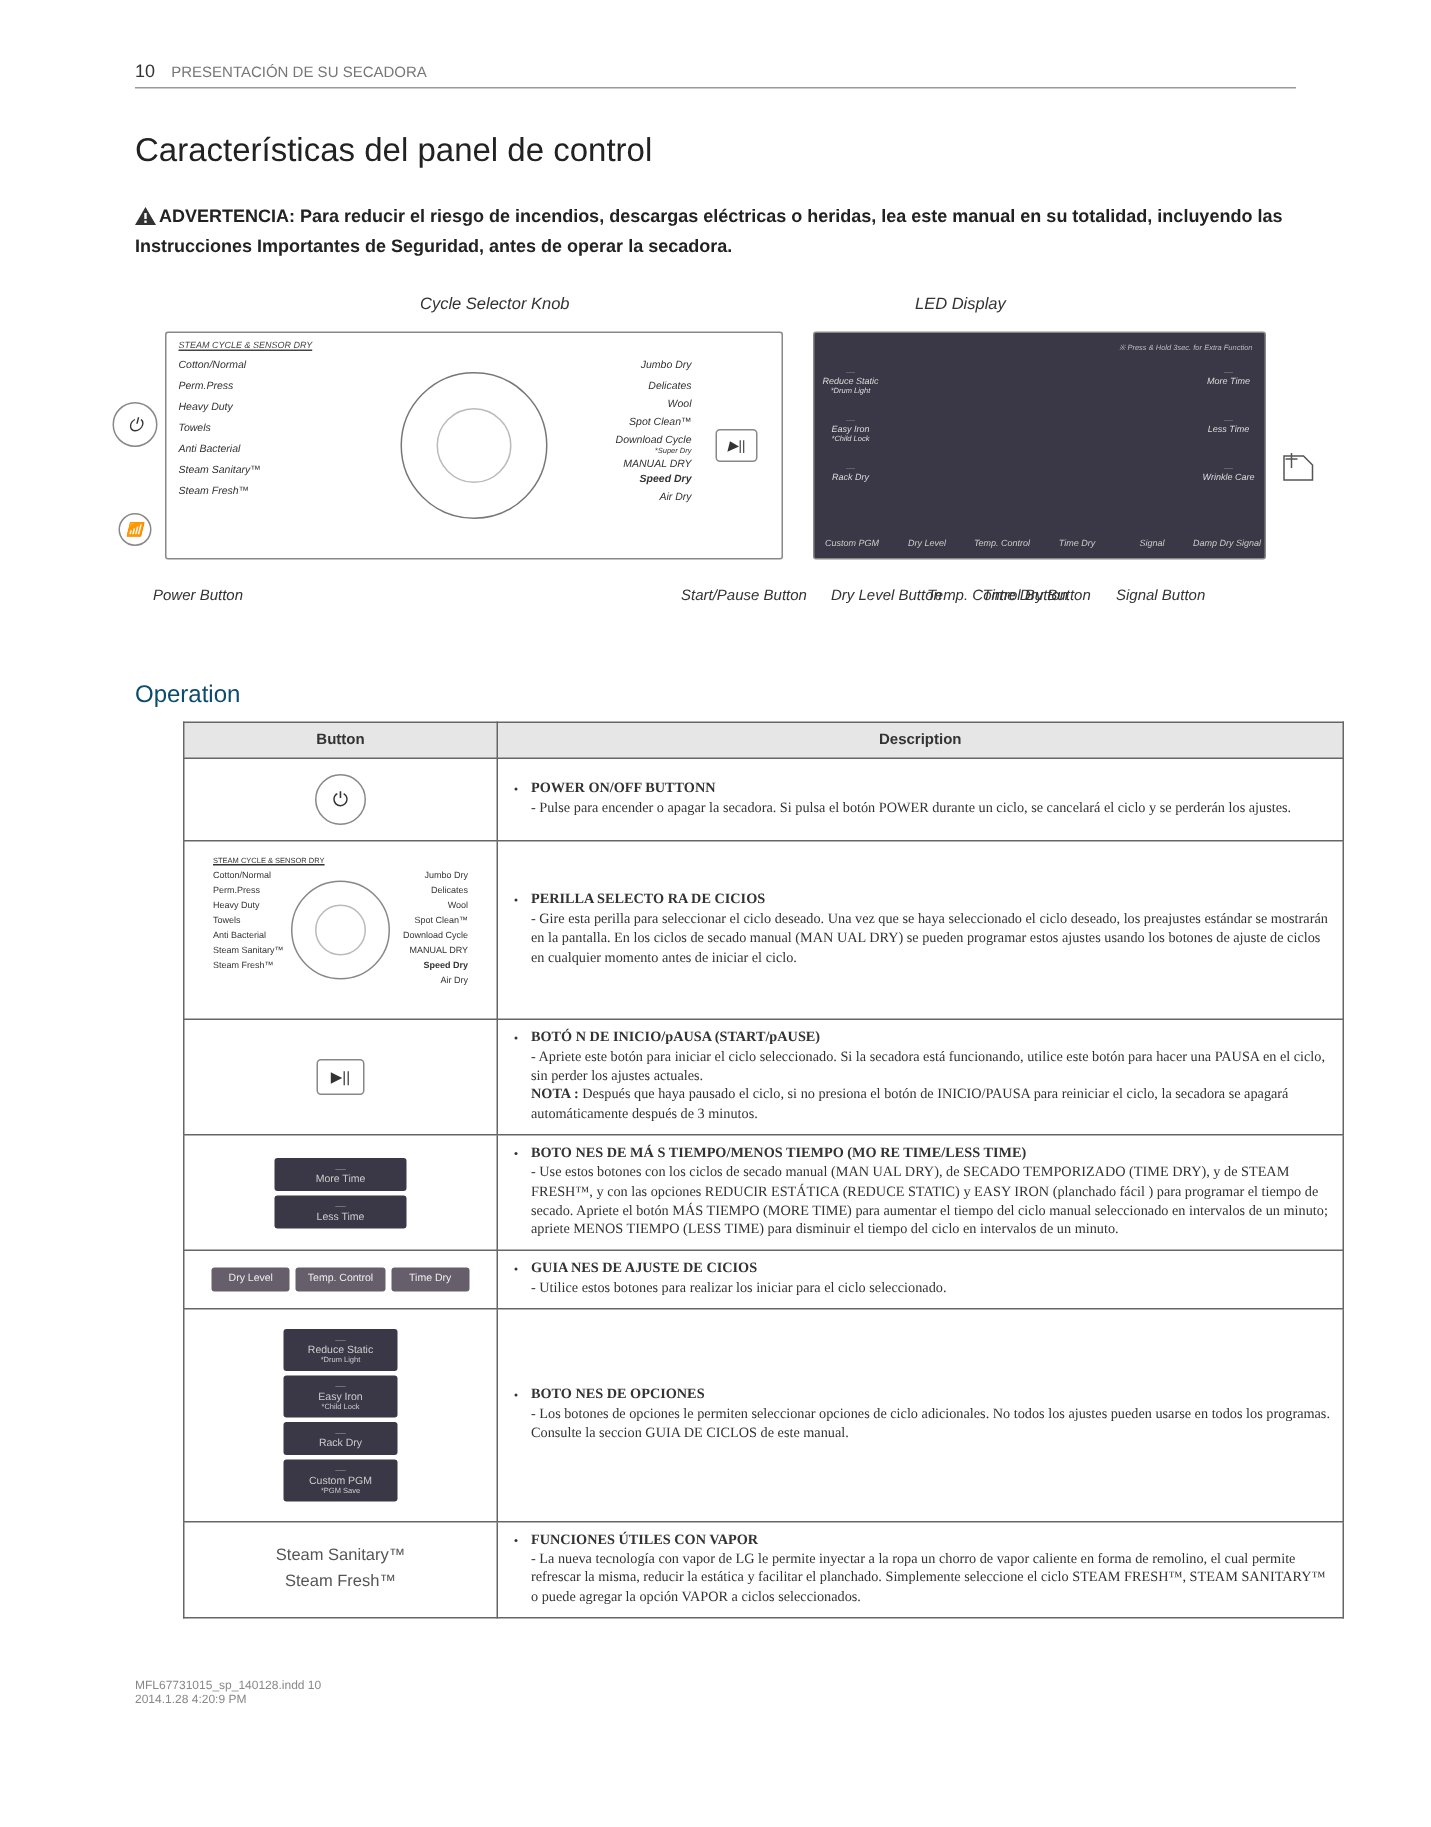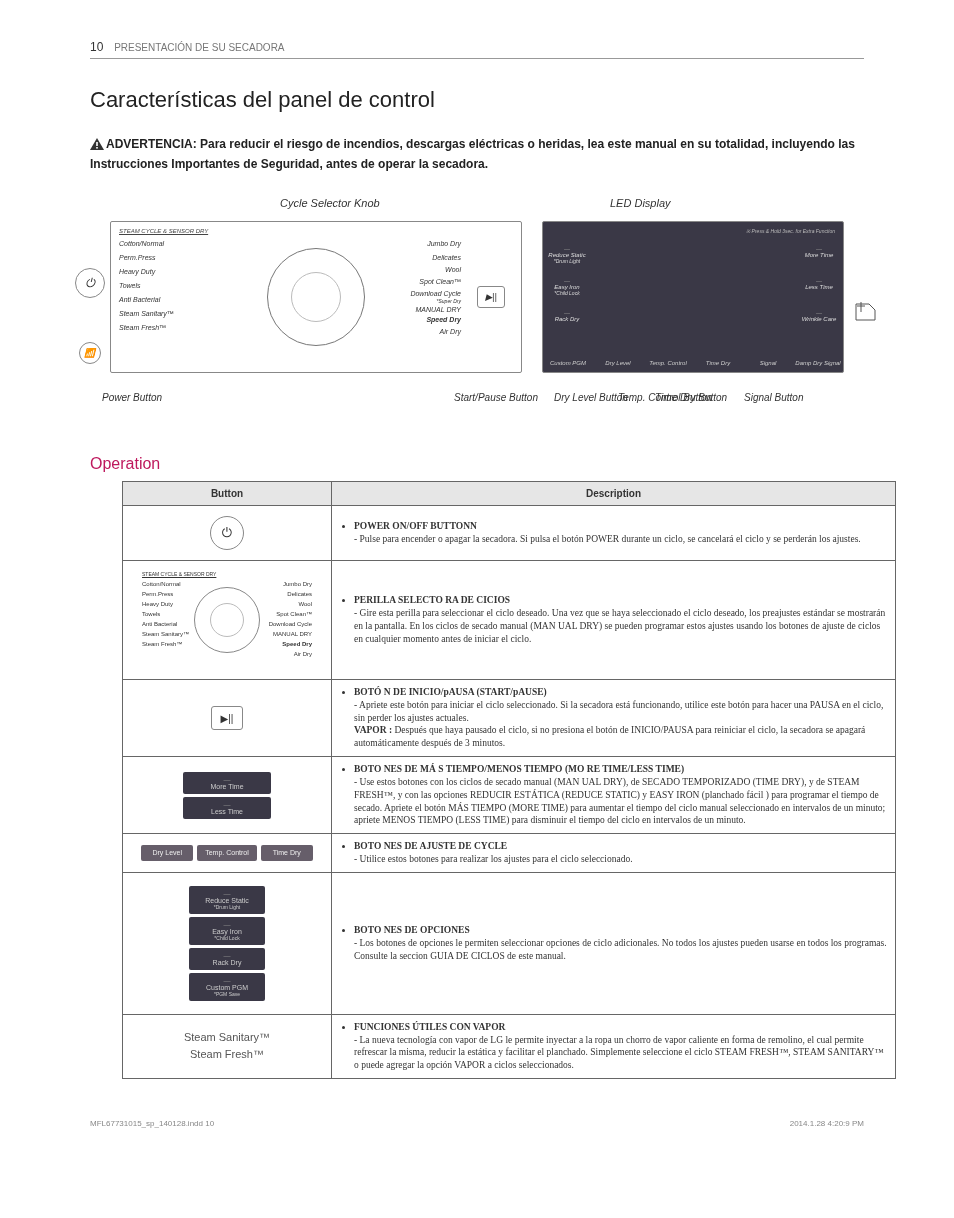--- a/index.html
+++ b/index.html
@@ -166,21 +166,21 @@
     top: 195px;
     left: 0; right: 0;
     font-size: 10px;
     color: #333;
   }
   .co { position:absolute; text-align:right; line-height:1.2; }
   h2 {
     font-size: 16px;
     font-weight: normal;
     margin: 18px 0 8px 0;
-    color:#be185d;
+    color:#0c4a6e;
   }
   table.op {
     width: 100%;
     border-collapse: collapse;
     font-size: 9.5px;
     margin-left: 32px;
   }
   table.op th, table.op td {
     border: 1px solid #666;
     padding: 6px 8px;
@@ -240,21 +240,21 @@
     display:inline-flex;align-items:center;justify-content:center;
     width:32px;height:32px;border:1px solid #888;border-radius:50%;font-size:13px;
   }
   .sqimg {
     display:inline-flex;align-items:center;justify-content:center;
     width:30px;height:22px;border:1px solid #888;border-radius:3px;font-size:10px;
   }
   .steam-txt { font-size:11px; color:#555; line-height:1.6;}
   .footer {
     display:flex;justify-content:space-between;
-    font-size:8px;color:#888;margin-top:40px;
+    font-size:8px;color:#888;margin-top:40px;flex-direction:column;
   }
 </style>
 </head>
 <body>
 
 <div class="page-header">
   <span class="pnum">10</span>
   <span>PRESENTACIÓN DE SU SECADORA</span>
 </div>
 
@@ -395,21 +395,21 @@
   </tr>
 
   <tr>
     <td class="btncell">
       <span class="sqimg">▶||</span>
     </td>
     <td class="desc">
       <ul class="row">
             <li><span class="bullet-title">BOTÓ N DE INICIO/pAUSA (START/pAUSE)</span><br>
       <span>- Apriete este botón para iniciar el ciclo seleccionado. Si la secadora está funcionando, utilice este botón para hacer una PAUSA en el ciclo, sin perder los ajustes actuales.</span><br>
-      <b>VAPOR :</b><span> Después que haya pausado el ciclo, si no presiona el botón de INICIO/PAUSA para reiniciar el ciclo, la secadora se apagará automáticamente después de 3 minutos.</span></li>
+      <b>NOTA :</b><span> Después que haya pausado el ciclo, si no presiona el botón de INICIO/PAUSA para reiniciar el ciclo, la secadora se apagará automáticamente después de 3 minutos.</span></li>
           </ul>
     </td>
   </tr>
 
   <tr>
     <td class="btncell">
       <div class="pill-dark" style="width:80px"><div class="dash">—</div><span>More Time</span></div>
       <div class="pill-dark" style="width:80px"><div class="dash">—</div><span>Less Time</span></div>
     </td>
     <td class="desc">
@@ -422,21 +422,21 @@
   <tr>
     <td class="btncell">
       <div class="pillrow">
         <div class="p2">Dry Level</div>
         <div class="p2">Temp. Control</div>
         <div class="p2">Time Dry</div>
       </div>
     </td>
     <td class="desc">
       <ul class="row">
-            <li><span class="bullet-title">BOTO NES DE AJUSTE DE CYCLE</span><br><span>- Utilice estos botones para realizar los ajustes para el ciclo seleccionado.</span></li>
+            <li><span class="bullet-title">GUIA NES DE AJUSTE DE CICIOS</span><br><span>- Utilice estos botones para realizar los iniciar para el ciclo seleccionado.</span></li>
           </ul>
     </td>
   </tr>
 
   <tr>
     <td class="btncell">
       <div class="pill-dark"><div class="dash">—</div><span>Reduce Static</span><div style="font-size:5px">*Drum Light</div></div>
       <div class="pill-dark"><div class="dash">—</div><span>Easy Iron</span><div style="font-size:5px">*Child Lock</div></div>
       <div class="pill-dark"><div class="dash">—</div><span>Rack Dry</span></div>
       <div class="pill-dark"><div class="dash">—</div><span>Custom PGM</span><div style="font-size:5px">*PGM Save</div></div>

